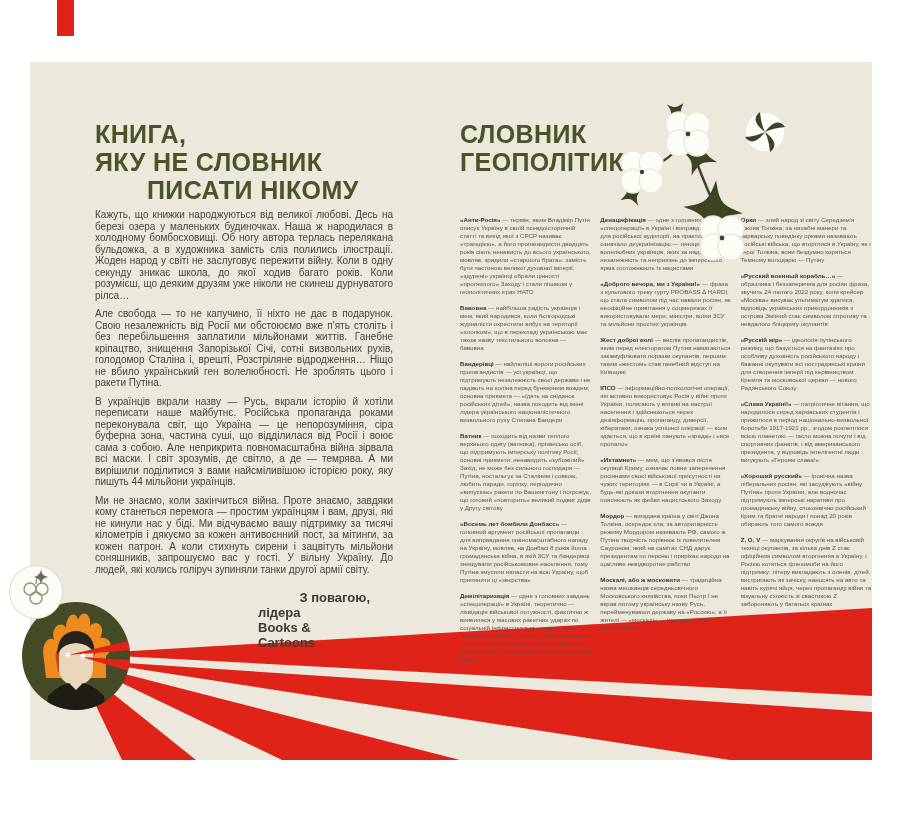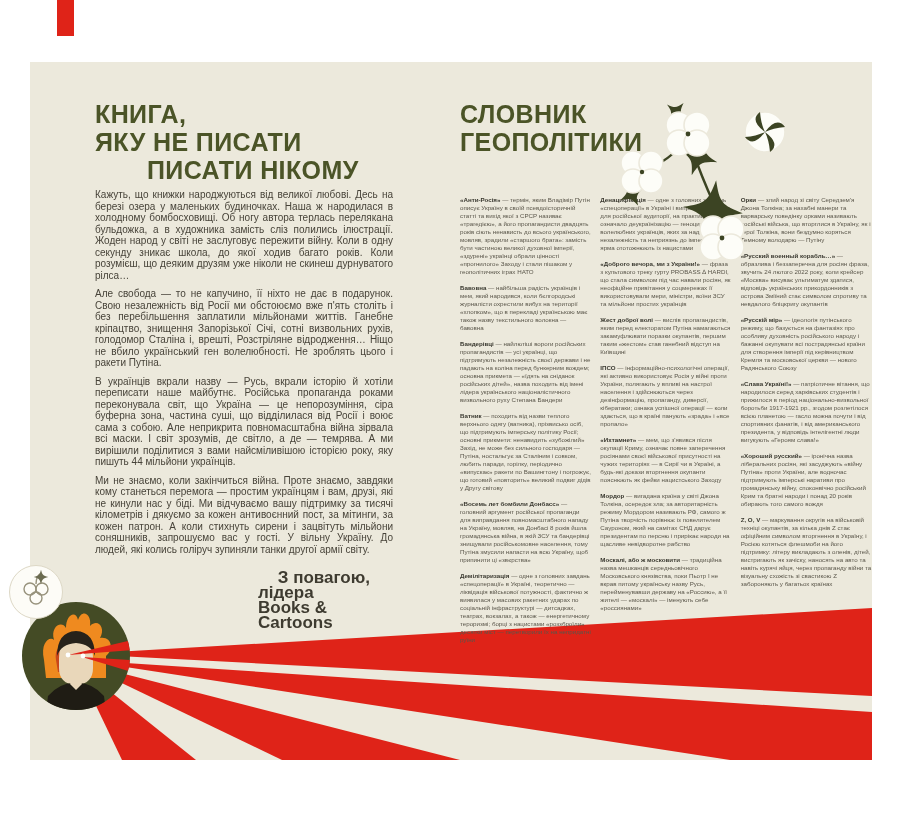--- a/index.html
+++ b/index.html
@@ -3,29 +3,29 @@
 <meta charset="utf-8">
 <style>
   html,body{margin:0;padding:0;}
   body{
     width:900px;height:817px;position:relative;overflow:hidden;
     background:#ffffff;font-family:"Liberation Sans",sans-serif;
   }
   .tab{position:absolute;left:57px;top:0;width:17px;height:36px;background:#df2318;}
   .spread{position:absolute;left:30px;top:62px;width:842px;height:698px;background:#ece9dc;}
   .beams{position:absolute;left:30px;top:62px;width:842px;height:698px;z-index:1;pointer-events:none;}
-  .content{position:absolute;left:30px;top:44px;width:844px;height:698px;z-index:2;}
+  .content{position:absolute;left:30px;top:64px;width:844px;height:698px;z-index:2;}
   .title{color:#4b5427;font-weight:bold;font-size:25px;line-height:28px;letter-spacing:0.4px;}
   .left-title{position:absolute;left:65px;top:56px;}
   .left-title .l3{padding-left:52px;}
   .body-text{position:absolute;left:65px;top:145px;width:298px;color:#474339;
     font-size:10px;line-height:11.5px;text-align:justify;}
   .body-text p{margin:0 0 7px 0;}
   .signature{position:absolute;left:228px;top:526px;width:112px;color:#3e3b30;
-    font-weight:bold;font-size:17px;line-height:15px;}
+    font-weight:bold;font-size:13px;line-height:15px;}
   .signature .s1{text-align:right;}
   .right-title{position:absolute;left:430px;top:56px;}
   .dict{position:absolute;left:430px;top:152px;width:412px;display:grid;
     grid-template-columns:1fr 1fr 1fr;column-gap:9px;}
   .entry{margin:0 0 8px 0;font-size:6.2px;line-height:8px;color:#5a564a;text-align:left;}
   .entry b{color:#39382f;}
   .emblem{position:absolute;left:20px;top:600px;width:112px;height:112px;z-index:3;}
   .cotton-big{position:absolute;left:602px;top:100px;width:195px;height:175px;z-index:2;}
   .cotton-small{position:absolute;left:8px;top:564px;width:56px;height:56px;z-index:4;}
 </style>
@@ -39,21 +39,21 @@
   <polygon points="50,592 842,546 842,634" fill="#df2318"></polygon>
   <polygon points="50,598 842,650 842,698 700,698" fill="#df2318"></polygon>
   <polygon points="48,600 430,698 252,698" fill="#df2318"></polygon>
   <polygon points="46,602 166,698 92,698" fill="#df2318"></polygon>
 </svg>
 
 <div class="content">
 
   <div class="left-title title">
     <div>КНИГА,</div>
-    <div>ЯКУ НЕ ПИСАТИ</div>
+    <div>ЯКУ НЕ СЛОВНИК</div>
     <div class="l3">ПИСАТИ НІКОМУ</div>
   </div>
 
   <div class="body-text" id="paras">
       <p>Кажуть, що книжки народжуються від великої любові. Десь на березі озера у маленьких будиночках. Наша ж народилася в холодному бомбосховищі. Об ногу автора терлась перелякана бульдожка, а в художника замість сліз полились ілюстрації. Жоден народ у світі не заслуговує пережити війну. Коли в одну секунду зникає школа, до якої ходив багато років. Коли розумієш, що деяким друзям уже ніколи не скинеш дурнуватого рілса…</p>
       <p>Але свобода — то не капучино, її ніхто не дає в подарунок. Свою незалежність від Росії ми обстоюємо вже п'ять століть і без перебільшення заплатили мільйонами життів. Ганебне кріпацтво, знищення Запорізької Січі, сотні визвольних рухів, голодомор Сталіна і, врешті, Розстріляне відродження… Ніщо не вбило український ген волелюбності. Не зроблять цього і ракети Путіна.</p>
       <p>В українців вкрали назву — Русь, вкрали історію й хотіли переписати наше майбутнє. Російська пропаганда роками переконувала світ, що Україна — це непорозуміння, сіра буферна зона, частина суші, що відділилася від Росії і воює сама з собою. Але неприкрита повномасштабна війна зірвала всі маски. І світ зрозумів, де світло, а де — темрява. А ми вирішили поділитися з вами найсміливішою історією року, яку пишуть 44 мільйони українців.</p>
       <p>Ми не знаємо, коли закінчиться війна. Проте знаємо, завдяки кому станеться перемога — простим українцям і вам, друзі, які не кинули нас у біді. Ми відчуваємо вашу підтримку за тисячі кілометрів і дякуємо за кожен антивоєнний пост, за мітинги, за кожен патрон. А коли стихнуть сирени і зацвітуть мільйони соняшників, запрошуємо вас у гості. У вільну Україну. До людей, які колись голіруч зупиняли танки другої армії світу.</p>
     </div>
 

